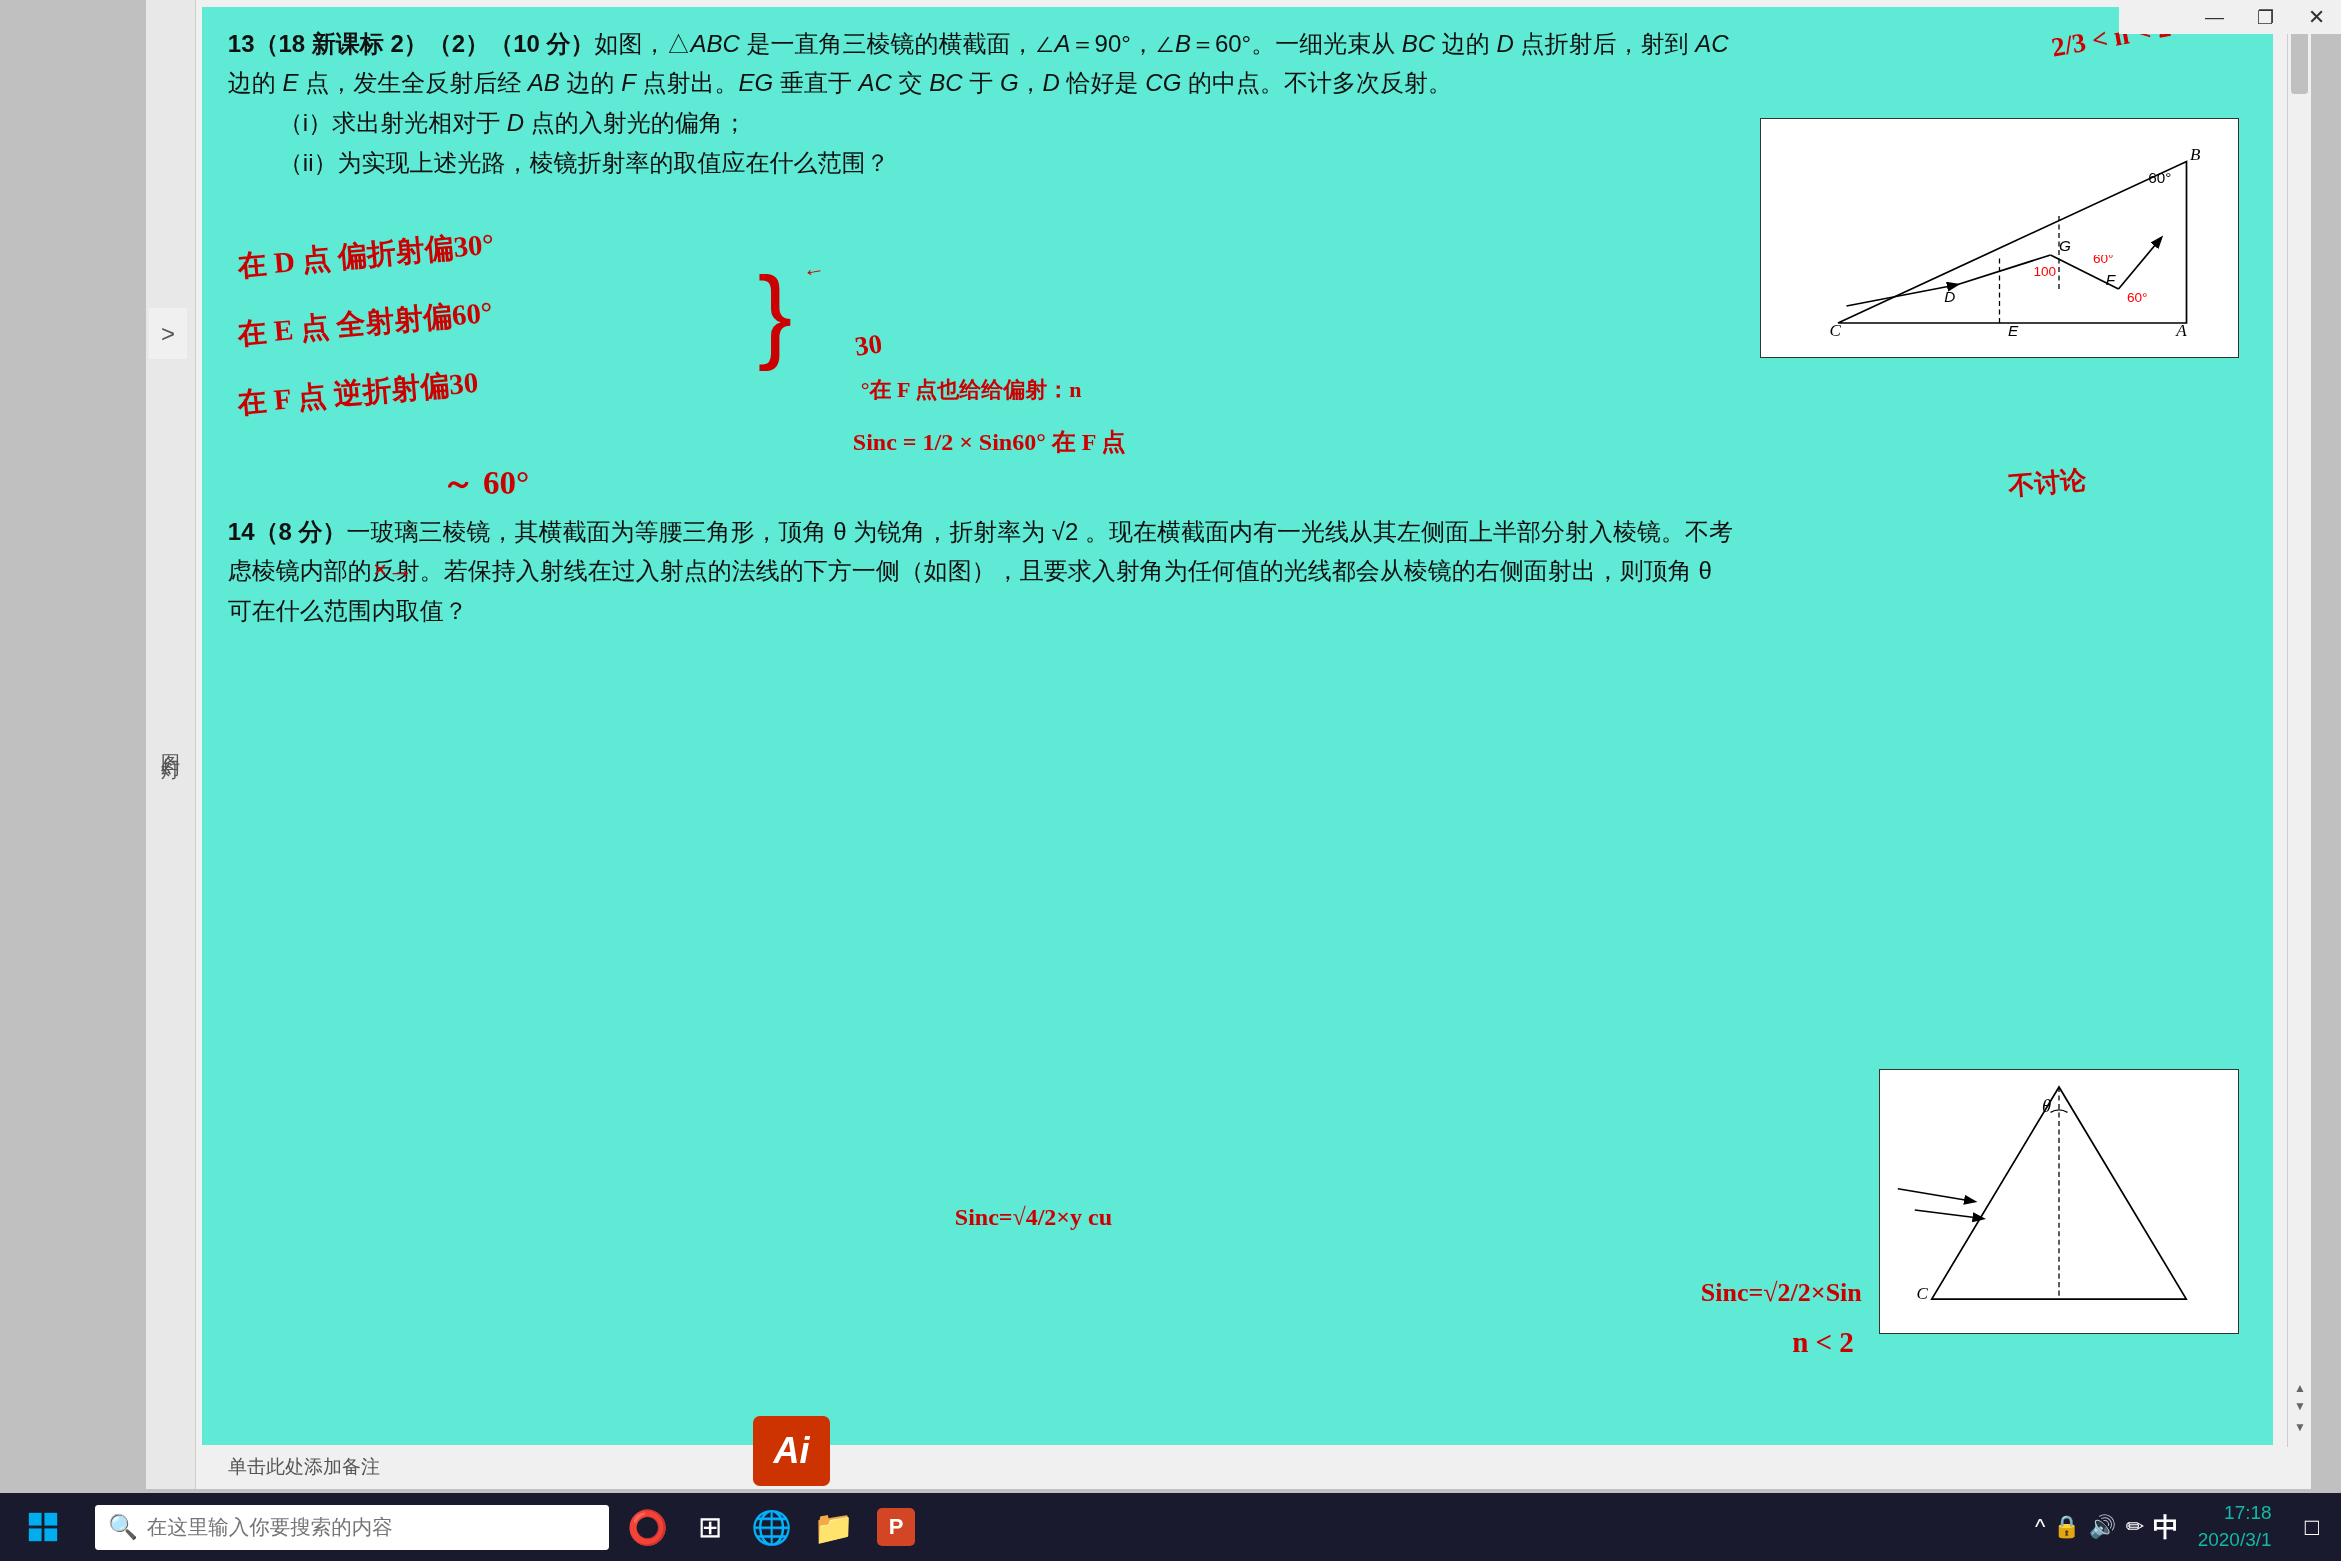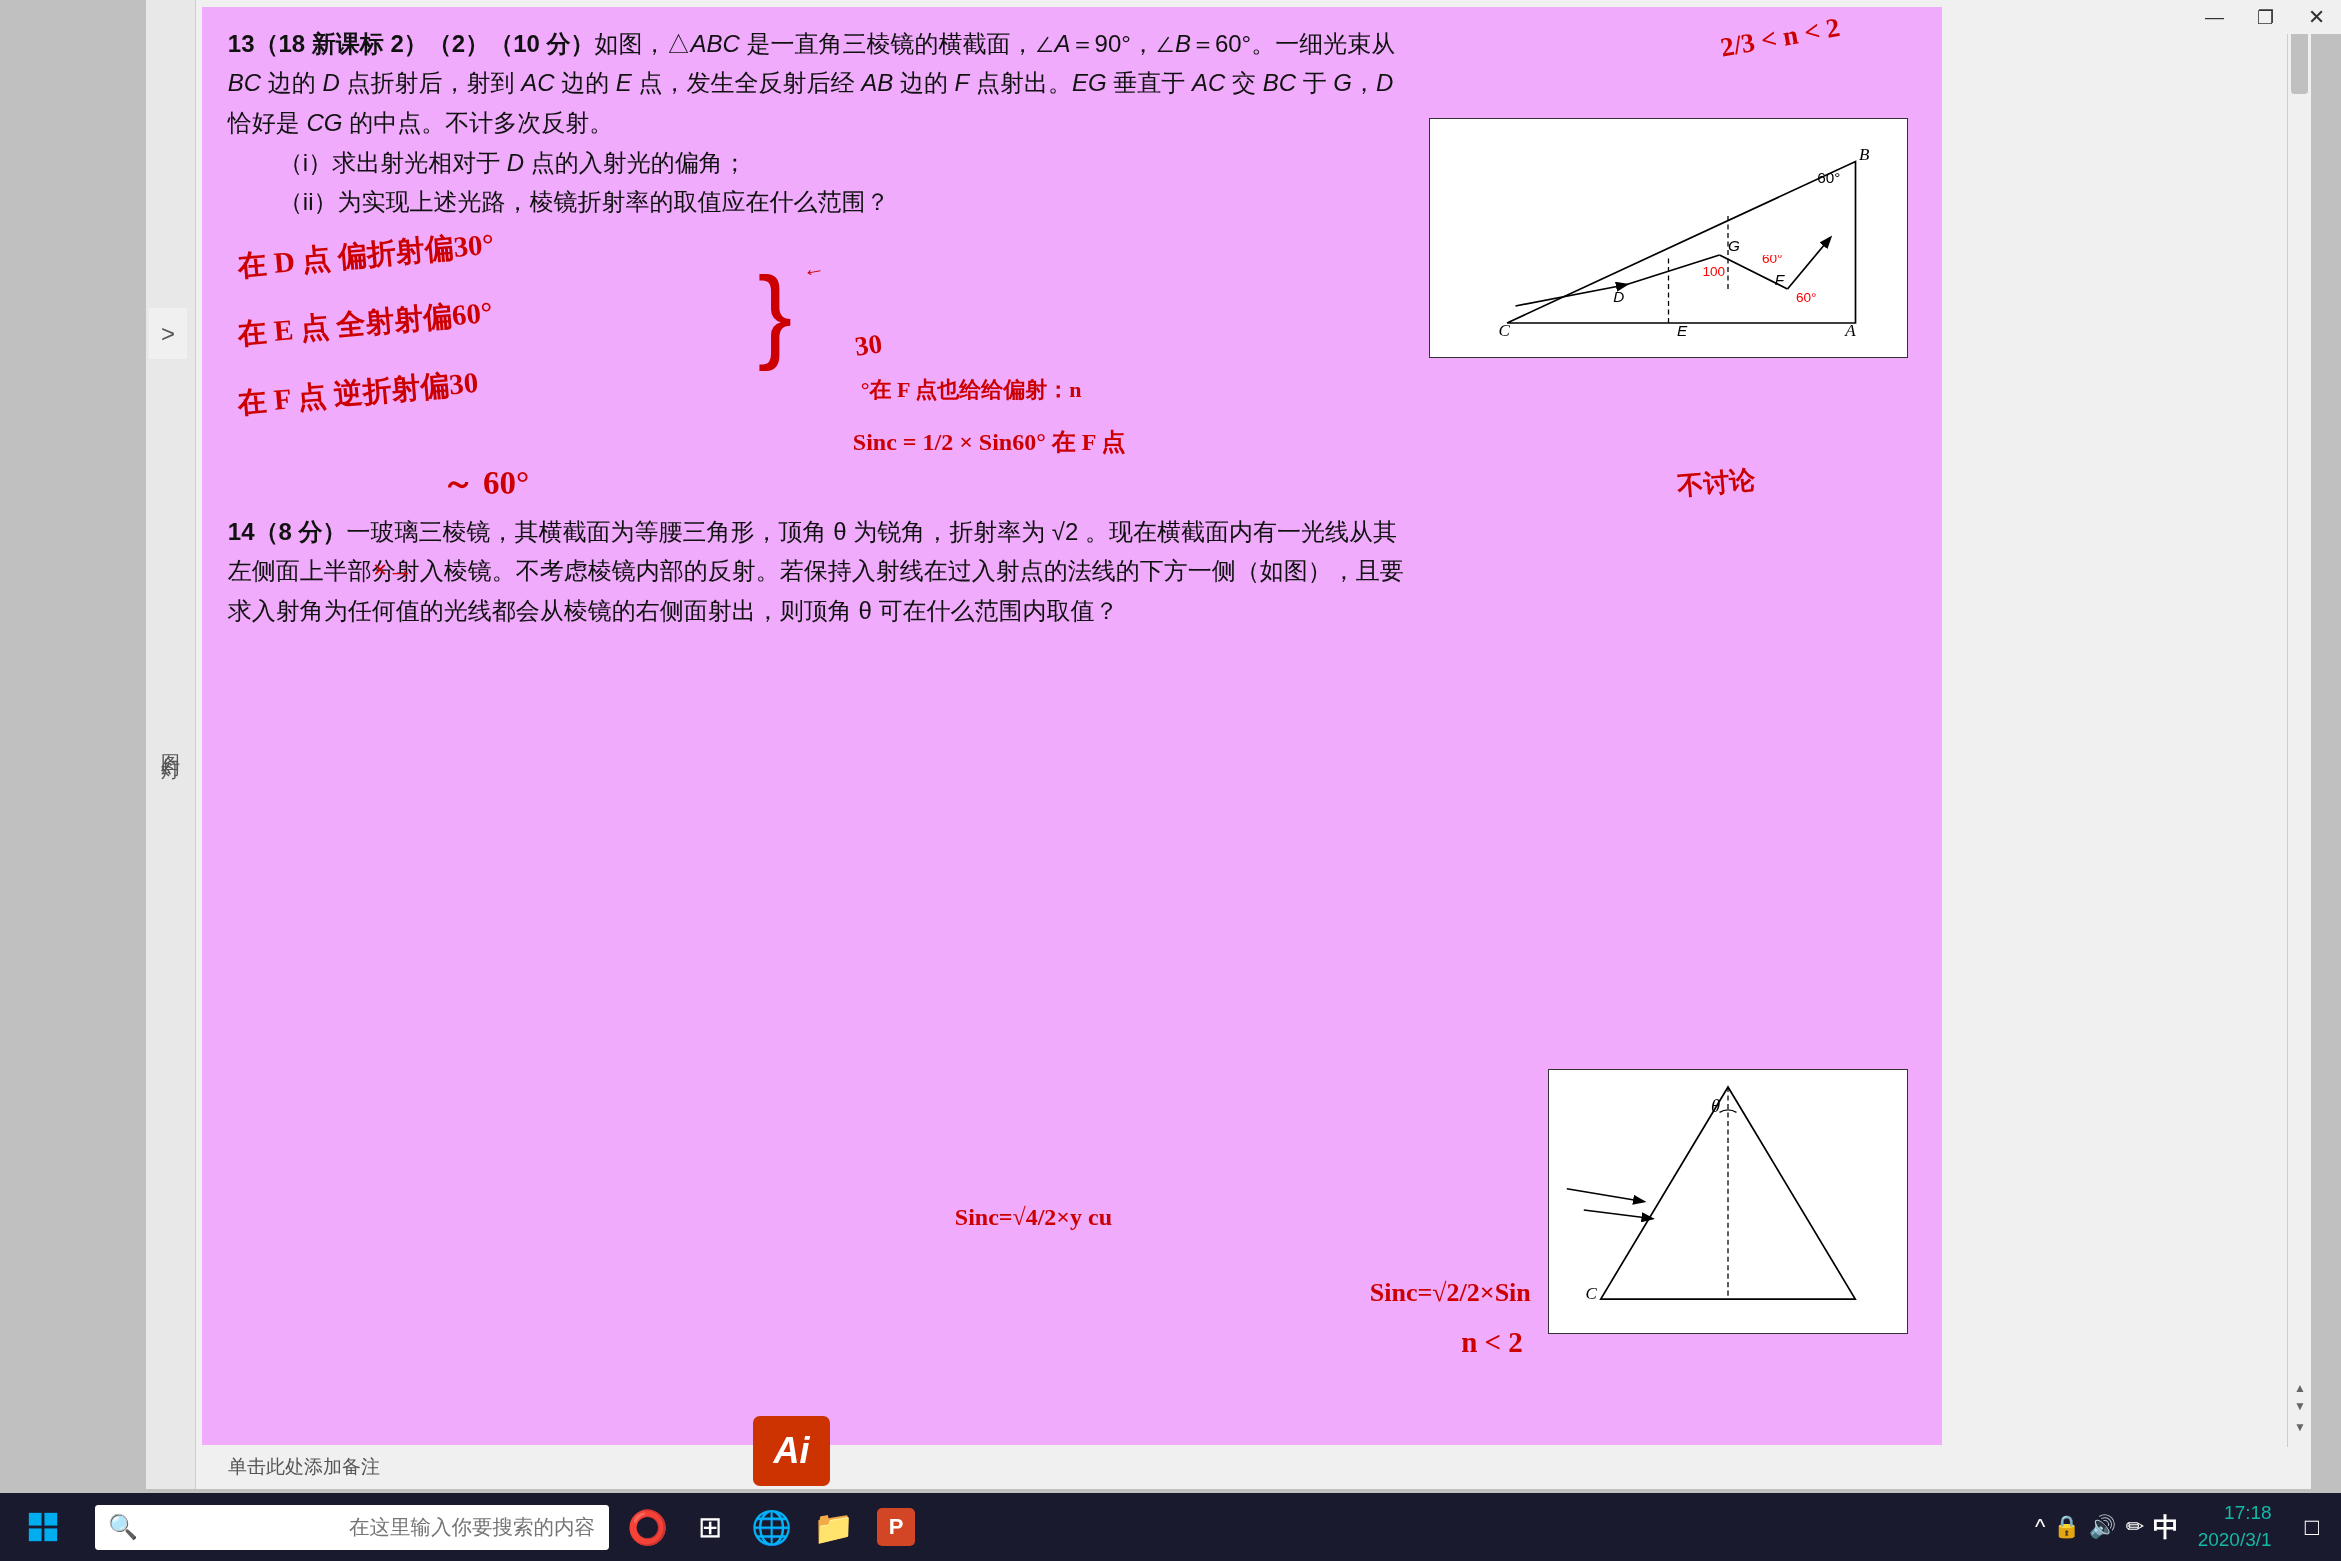--- a/index.html
+++ b/index.html
@@ -34,21 +34,20 @@
       align-items: center;
       padding: 0 13.7px;
       gap: 8.6px;
     }
     .taskbar-search input {
       border: none;
       outline: none;
       font-size: 20.5px;
       width: 100%;
       color: #333;
-      text-align: right;
     }
     .taskbar-icon-btn {
       width: 62px;
       height: 62px;
       display: flex;
       align-items: center;
       justify-content: center;
       border-radius: 3.4px;
       cursor: pointer;
     }
@@ -163,21 +162,21 @@
 <div style="position:absolute;top:0;left:146px;width:50px;height:1489px;background:#e8e8e8;display:flex;flex-direction:column;align-items:center;justify-content:center;border-right:0.9px solid #ccc;z-index:10;">
   <div style="writing-mode:vertical-rl;font-size:19px;color:#555;letter-spacing:3.4px;">图幻灯</div>
 </div>
 
 <div style="position:absolute;left:149px;top:308px;width:38px;height:51px;background:#f0f0f0;display:flex;align-items:center;justify-content:center;font-size:24px;color:#555;cursor:pointer;z-index:20;">
   <span>&gt;</span>
 </div>
 
 <div style="position:absolute;top:0;left:195px;width:2116px;height:1489px;background:#f0f0f0;overflow:hidden;">
 
-  <div style="position:absolute;top:6.8px;left:6.8px;width:1740px;height:1438px;background:#f0abfc;overflow:hidden;">
+  <div style="position:absolute;top:6.8px;left:6.8px;width:2071px;height:1438px;background:#5eead4;overflow:hidden;">
 
     <div style="position:absolute;top:17px;left:26px;right:531px;color:#111;font-size:24px;line-height:1.65;font-family:'SimSun','Microsoft YaHei',sans-serif;">
       <span style="font-weight:bold;">13（18 新课标 2）（2）（10 分）</span>如图，△<em>ABC</em> 是一直角三棱镜的横截面，∠<em>A</em>＝90°，∠<em>B</em>＝60°。一细光束从 <em>BC</em> 边的 <em>D</em> 点折射后，射到 <em>AC</em> 边的 <em>E</em> 点，发生全反射后经 <em>AB</em> 边的 <em>F</em> 点射出。<em>EG</em> 垂直于 <em>AC</em> 交 <em>BC</em> 于 <em>G</em>，<em>D</em> 恰好是 <em>CG</em> 的中点。不计多次反射。<br>
       <span style="padding-left:51px;">（i）求出射光相对于 <em>D</em> 点的入射光的偏角；</span><br>
       <span style="padding-left:51px;margin-top:48px;">（ii）为实现上述光路，棱镜折射率的取值应在什么范围？</span>
     </div>
 
     <div style="position:absolute;top:111px;right:34px;width:479px;height:240px;background:white;border:1.7px solid #333;">
       <svg viewBox="0 0 560 280" class="diagram-svg">
 

